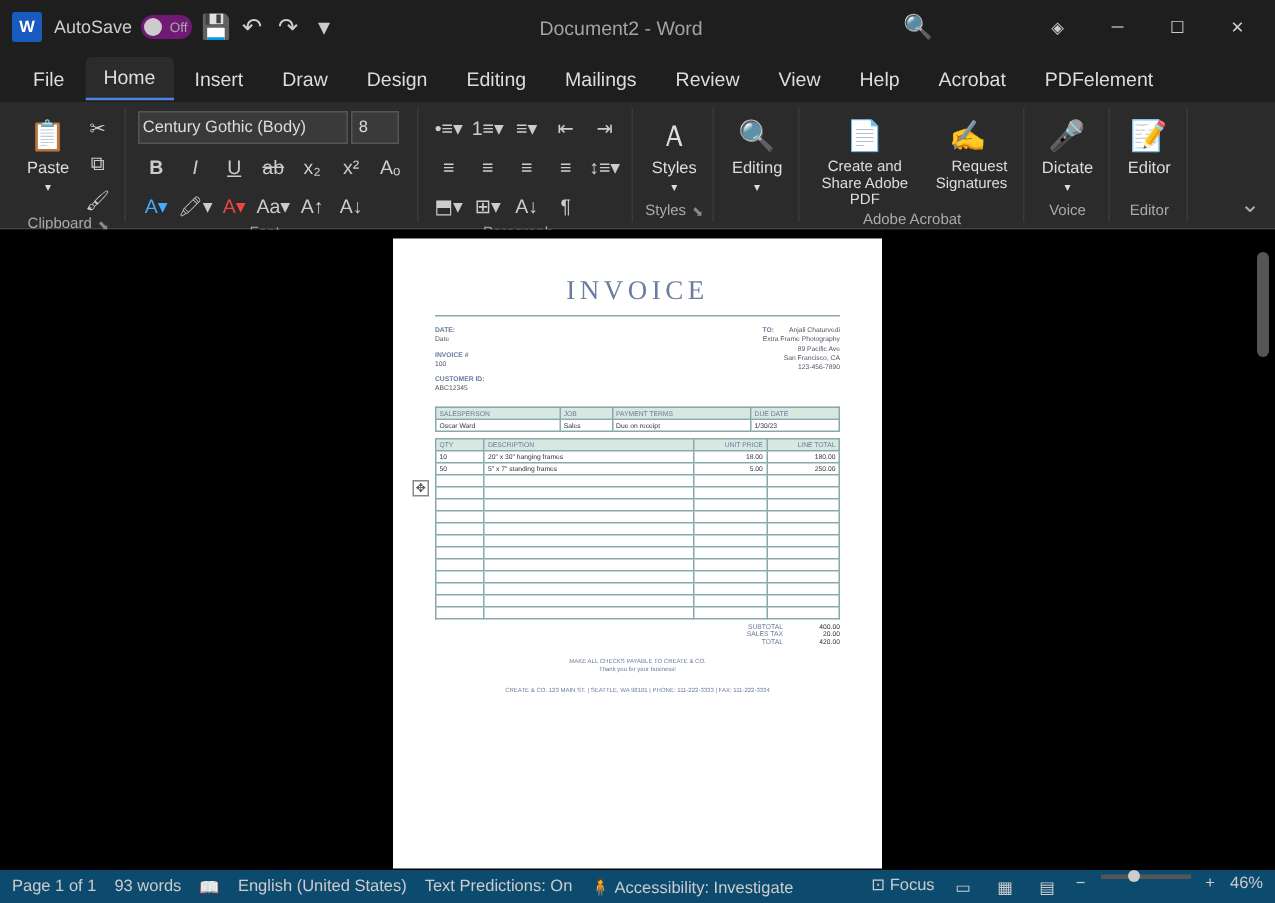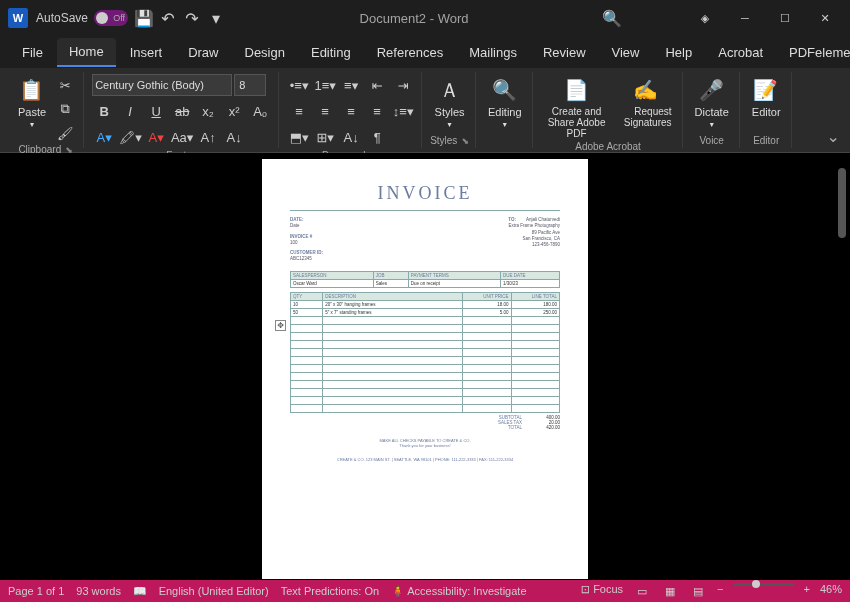--- a/index.html
+++ b/index.html
@@ -56,21 +56,21 @@
 .totals-row span:first-child { width:40px; text-align:right; color:#6b7c9e; }
 .totals-row span:last-child { width:30px; text-align:right; }
 .footer-text { text-align:center; font-size:4px; color:#6b7c9e; margin-top:8px; line-height:1.4; }
 .table-handle { position:absolute; left:13px; top:161px; width:11px; height:11px; border:1px solid #888; background:#fff; color:#555; display:flex; align-items:center; justify-content:center; font-size:8px; }
 
 
 .scrollbar { position:absolute; right:2px; top:158px; width:10px; bottom:24px; }
 .scroll-thumb { width:8px; height:70px; background:#555; border-radius:4px; margin-top:10px; }
 
 
-.statusbar { position:absolute; bottom:0; left:0; right:0; height:22px; background:#be185d; display:flex; align-items:center; padding:0 8px; gap:12px; font-size:11px; color:#ccc; }
+.statusbar { position:absolute; bottom:0; left:0; right:0; height:22px; background:#0c4a6e; display:flex; align-items:center; padding:0 8px; gap:12px; font-size:11px; color:#ccc; }
 .status-right { margin-left:auto; display:flex; align-items:flex-start; gap:10px; }
 .zoom-slider { width:60px; height:3px; background:#555; position:relative; }
 .zoom-knob { width:8px; height:8px; background:#ccc; border-radius:50%; position:absolute; left:18px; top:-3px; }
 .view-btn { width:18px; height:16px; display:flex; align-items:center; justify-content:center; cursor:pointer; }
 </style>
 </head>
 <body>
 
 <div class="titlebar">
   <div class="app-icon">W</div>
@@ -95,21 +95,20 @@
   </div>
 </div>
 
 <div class="tabs">
   <div class="tab">File</div>
   <div class="tab active">Home</div>
   <div class="tab">Insert</div>
   <div class="tab">Draw</div>
   <div class="tab">Design</div>
   <div class="tab">Editing</div>
-  <div class="tab">References</div>
   <div class="tab">Mailings</div>
   <div class="tab">Review</div>
   <div class="tab">View</div>
   <div class="tab">Help</div>
   <div class="tab">Acrobat</div>
   <div class="tab">PDFelement</div>
 
 </div>
 
 <div class="ribbon">
@@ -422,21 +421,21 @@
 </div>
 
 <div class="scrollbar">
   <div class="scroll-thumb"></div>
 </div>
 
 <div class="statusbar">
   <span>Page 1 of 1</span>
   <span>93 words</span>
   <span>📖</span>
-  <span>English (United Editor)</span>
+  <span>English (United States)</span>
   <span>Text Predictions: On</span>
   <span>🧍 <span>Accessibility: Investigate</span></span>
   <div class="status-right">
     <span>⊡ <span>Focus</span></span>
     <div class="view-btn">▭</div>
     <div class="view-btn">▦</div>
     <div class="view-btn">▤</div>
     <span>−</span>
     <div class="zoom-slider">
         <div class="zoom-knob"></div>

